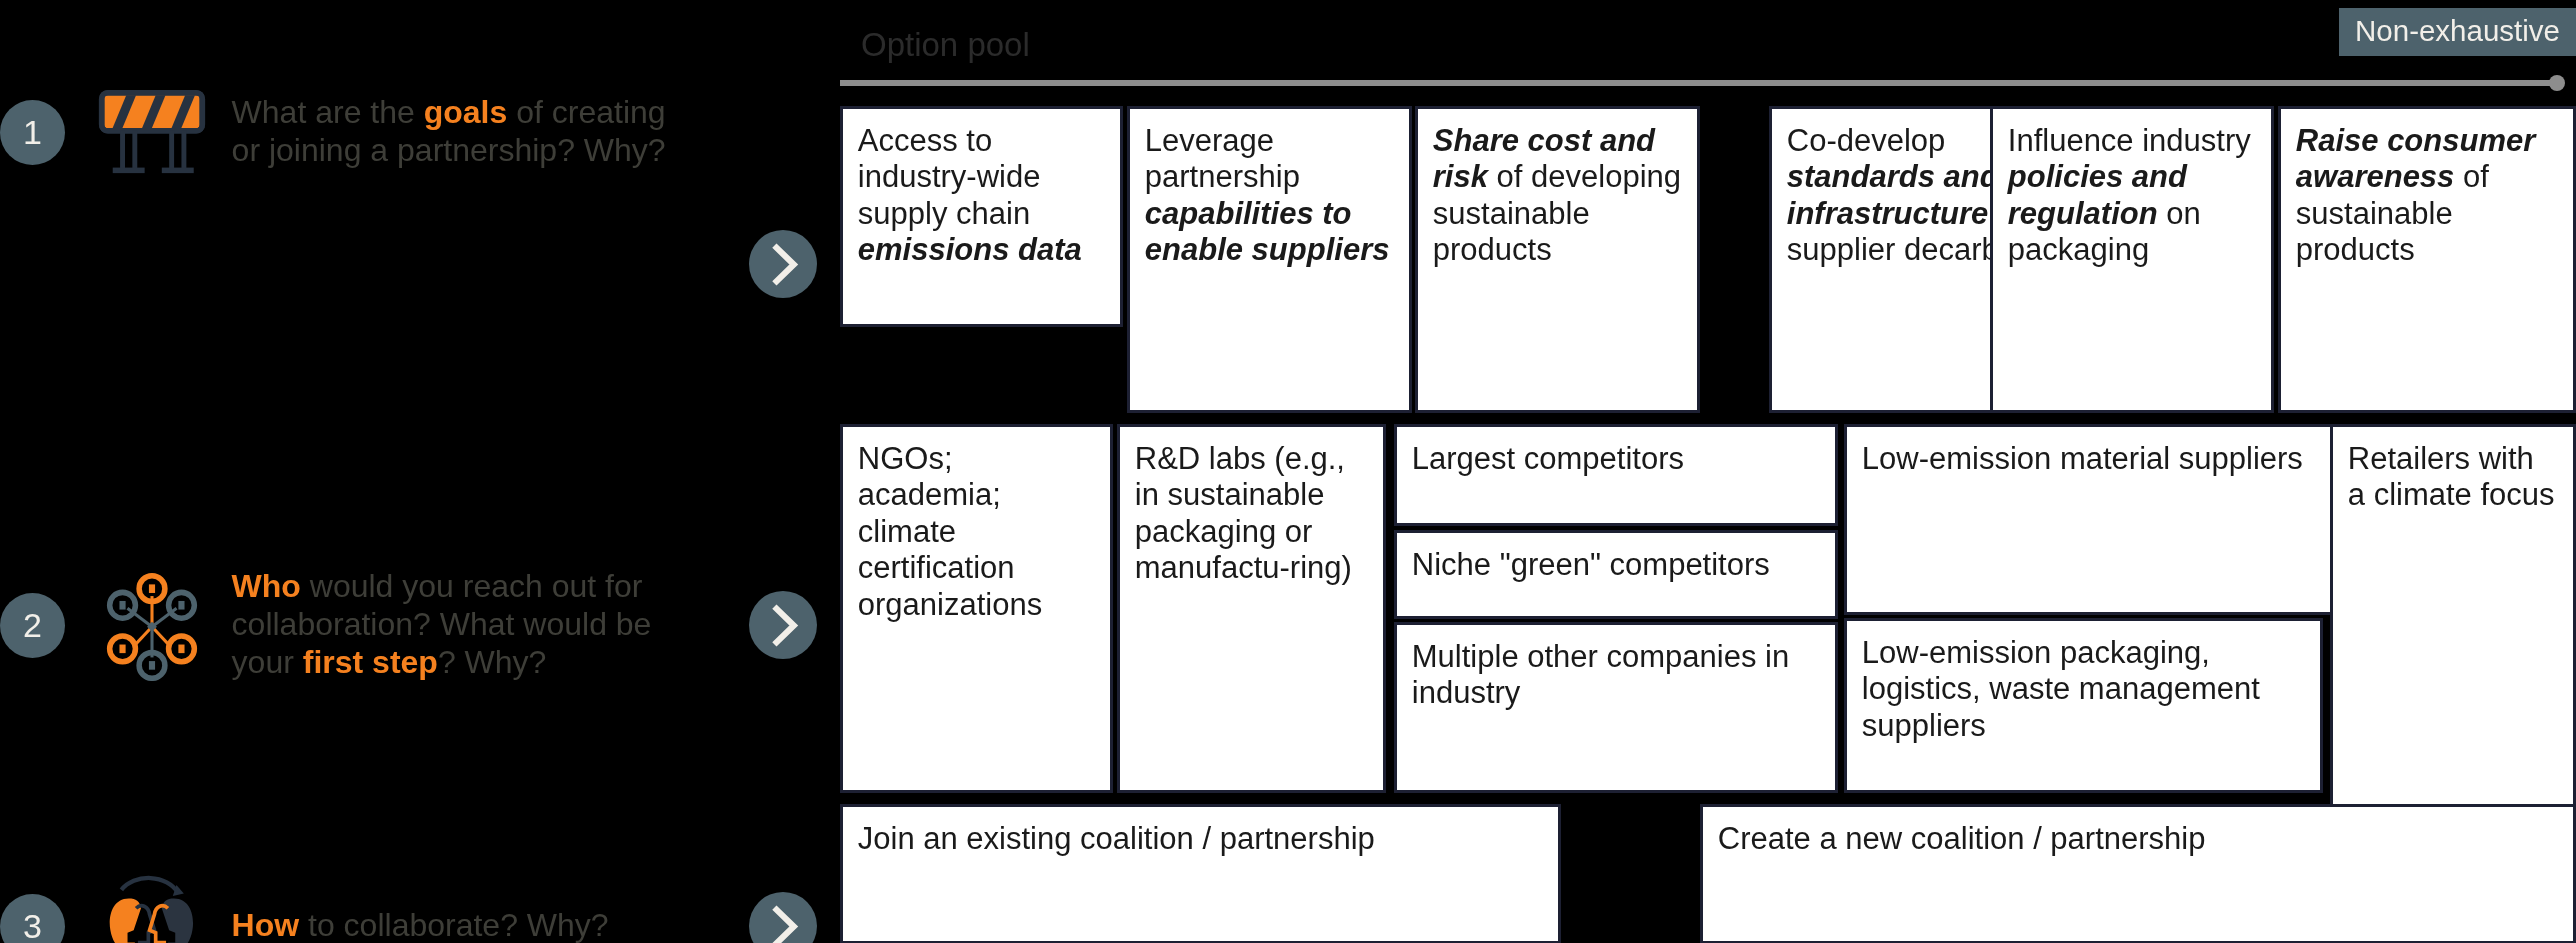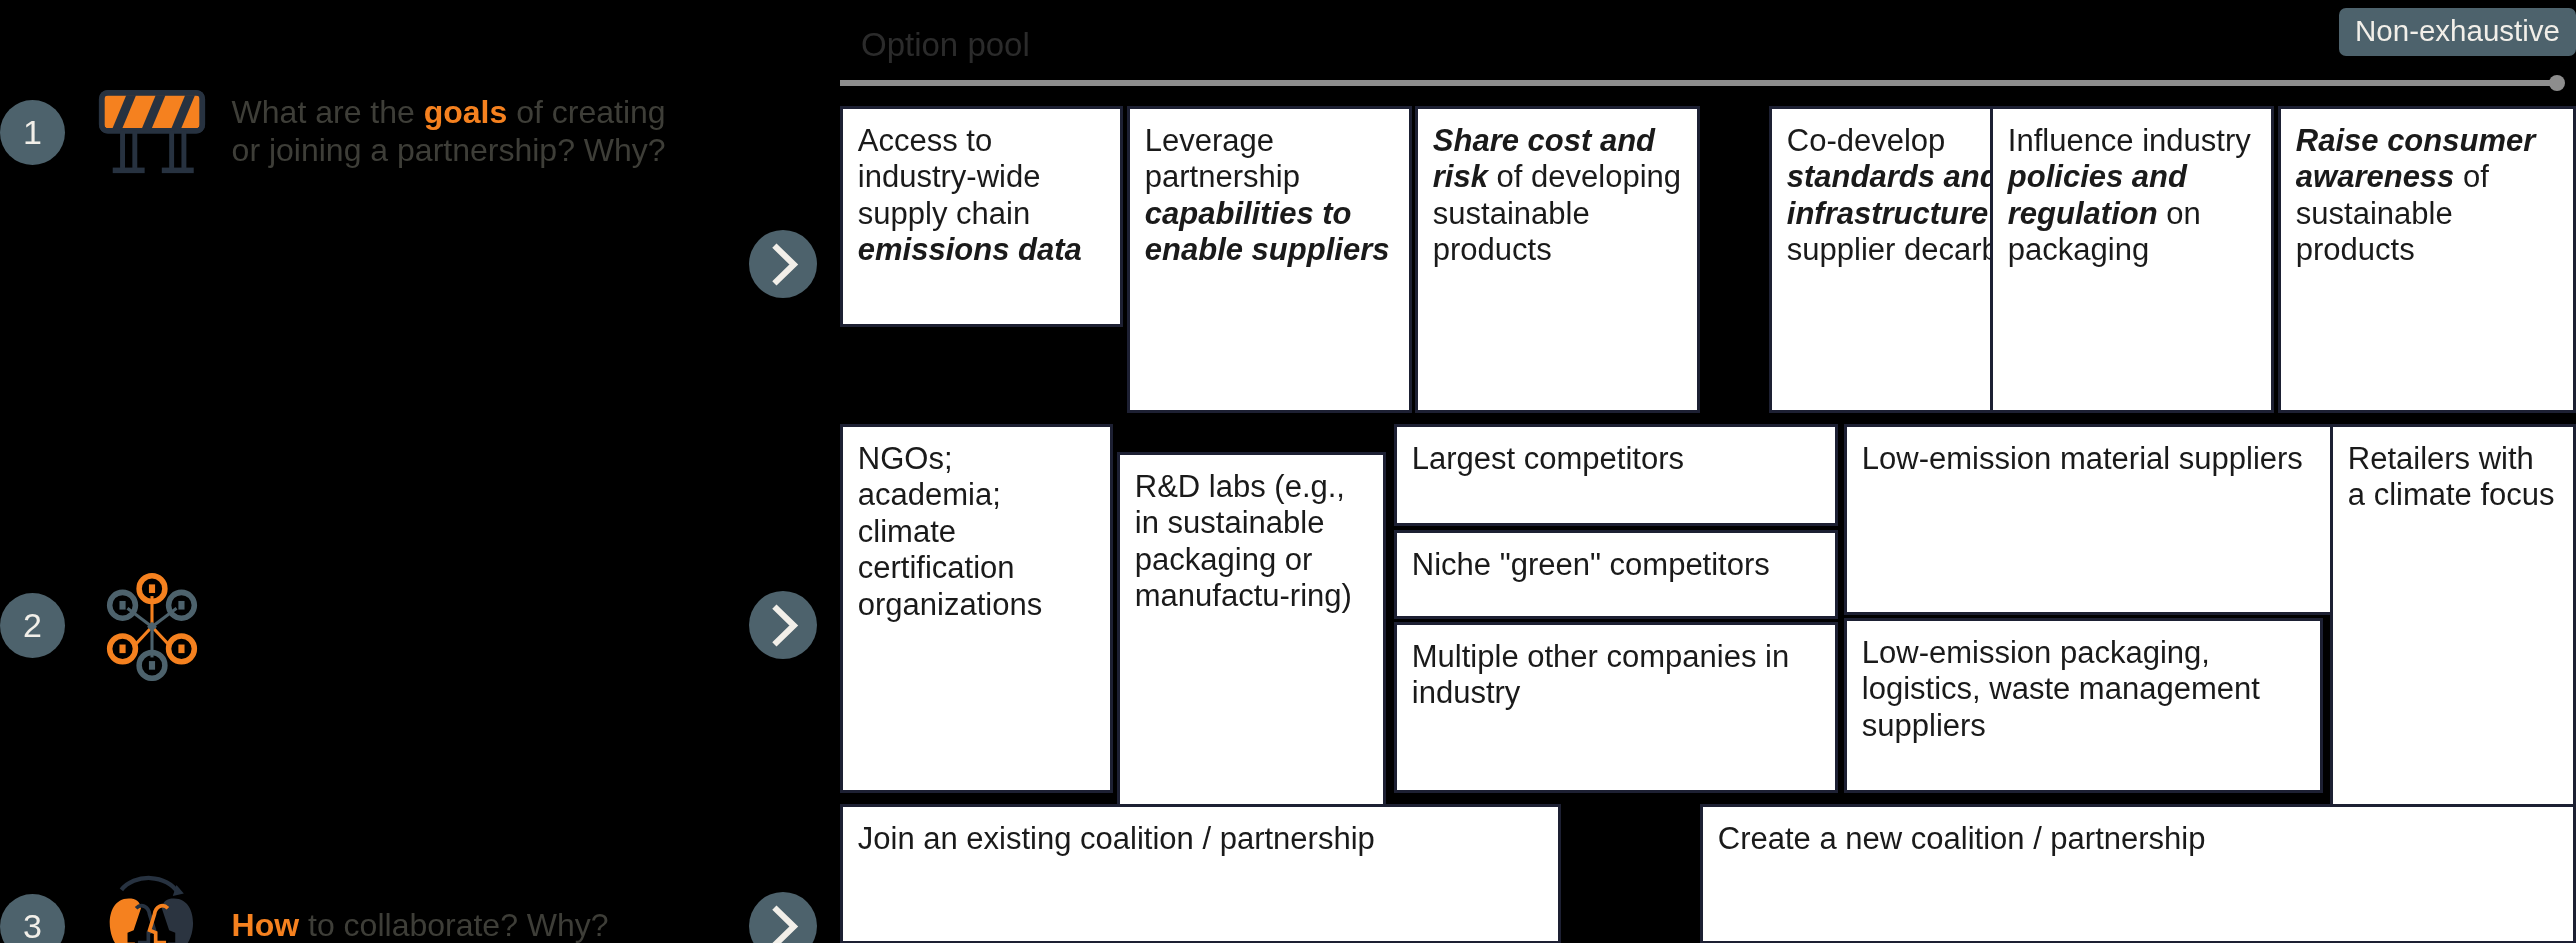--- a/index.html
+++ b/index.html
@@ -16,21 +16,21 @@
              display:flex;align-items:center;justify-content:center;}
   .step-text{margin-left:24.6px;color:#3e3e38;font-size:32px;line-height:1.18;
              width:455px;flex:0 0 auto;}
   .step-text b{color:#f5811f;font-weight:bold;}
   .chev{width:68px;height:68px;border-radius:50%;background:#4d626c;flex:0 0 auto;
         display:flex;align-items:center;justify-content:center;position:absolute;}
 
   
   .pool-label{position:absolute;left:861px;top:26px;color:#2b2b2b;font-size:33px;}
   .badge{position:absolute;right:0px;top:8px;background:#4d626c;color:#f2efe9;
-         font-size:29.5px;padding:5.5px 16px 8px 16px;white-space:nowrap;border-radius:7px;}
+         font-size:29.5px;padding:5.5px 16px 8px 16px;white-space:nowrap;}
   .hrule{position:absolute;left:840px;top:80px;width:1715px;height:6.1px;background:#8d8d8d;}
   .hrule-dot{position:absolute;left:2549px;top:75px;width:16px;height:16px;
              border-radius:50%;background:#8d8d8d;}
 
   .cell{position:absolute;background:#fff;border:3.1px solid #1d2033;box-sizing:border-box;
         color:#1a1a1a;font-size:31px;line-height:1.18;padding:13.5px 14.8px 6.1px 14.8px;overflow:hidden;}
   .cell b{font-weight:bold;font-style:italic;}
 </style>
 </head>
 <body>
@@ -90,20 +90,21 @@
         <rect x="131" y="50" width="10" height="14" fill="#4d626c"></rect>
         <circle cx="40" cy="128" r="21" fill="none" stroke="#f5811f" stroke-width="9"></circle>
         <rect x="35" y="121" width="10" height="14" fill="#f5811f"></rect>
         <circle cx="136" cy="128" r="21" fill="none" stroke="#f5811f" stroke-width="9"></circle>
         <rect x="131" y="121" width="10" height="14" fill="#f5811f"></rect>
         <circle cx="88" cy="155" r="21" fill="none" stroke="#4d626c" stroke-width="9"></circle>
         <rect x="83" y="148" width="10" height="14" fill="#4d626c"></rect>
       </svg>
     </div>
 
+    <div class="step-text"><b>Who</b> would you reach out for collaboration? What would be your <b>first step</b>? Why?</div>
   </div>
   <div class="chev" style="left:749px;top:591px;">
     <svg width="33" height="45" viewBox="0 0 54 74">
         <polyline points="12,6 44,37 12,68" fill="none" stroke="#f2efe9" stroke-width="10"></polyline>
       </svg>
   </div>
 
   <div class="step-row" style="top:874px;height:104px;">
     <div class="step-num">3</div>
 
@@ -135,21 +136,21 @@
 <div class="hrule-dot"></div>
 
 <div class="cell" style="left:840px;top:106px;width:283px;height:221px;">Access to industry-wide supply chain <b>emissions data</b></div>
 <div class="cell" style="left:1127px;top:106px;width:285px;height:307px;">Leverage partnership <b>capabilities to enable suppliers</b></div>
 <div class="cell" style="left:1415px;top:106px;width:285px;height:307px;"><b>Share cost and risk</b> of developing sustainable products</div>
 <div class="cell" style="left:1769px;top:106px;width:283px;height:307px;">Co-develop <b>standards and infrastructure</b> for supplier decarb</div>
 <div class="cell" style="left:1990px;top:106px;width:284px;height:307px;">Influence industry <b>policies and regulation</b> on packaging</div>
 <div class="cell" style="left:2278px;top:106px;width:298px;height:307px;"><b>Raise consumer awareness</b> of sustainable products</div>
 
 <div class="cell" style="left:840px;top:424px;width:273px;height:369px;">NGOs; academia; climate certification organizations</div>
-<div class="cell" style="left:1117px;top:424px;width:269px;height:369px;margin-top:28px;">R&amp;D labs (e.g., in sustainable packaging or manufactu-ring)</div>
+<div class="cell" style="left:1117px;top:424px;width:269px;height:369px;">R&amp;D labs (e.g., in sustainable packaging or manufactu-ring)</div>
 
 <div class="cell" style="left:1394px;top:424px;width:444px;height:102px;">Largest competitors</div>
 <div class="cell" style="left:1394px;top:530px;width:444px;height:89px;">Niche "green" competitors</div>
 <div class="cell" style="left:1394px;top:622px;width:444px;height:171px;">Multiple other companies in industry</div>
 
 <div class="cell" style="left:1844px;top:424px;width:520px;height:191px;">Low-emission material suppliers</div>
 <div class="cell" style="left:1844px;top:618px;width:479px;height:175px;">Low-emission packaging, logistics, waste management suppliers</div>
 
 <div class="cell" style="left:2330px;top:424px;width:246px;height:428px;">Retailers with a climate focus</div>
 

